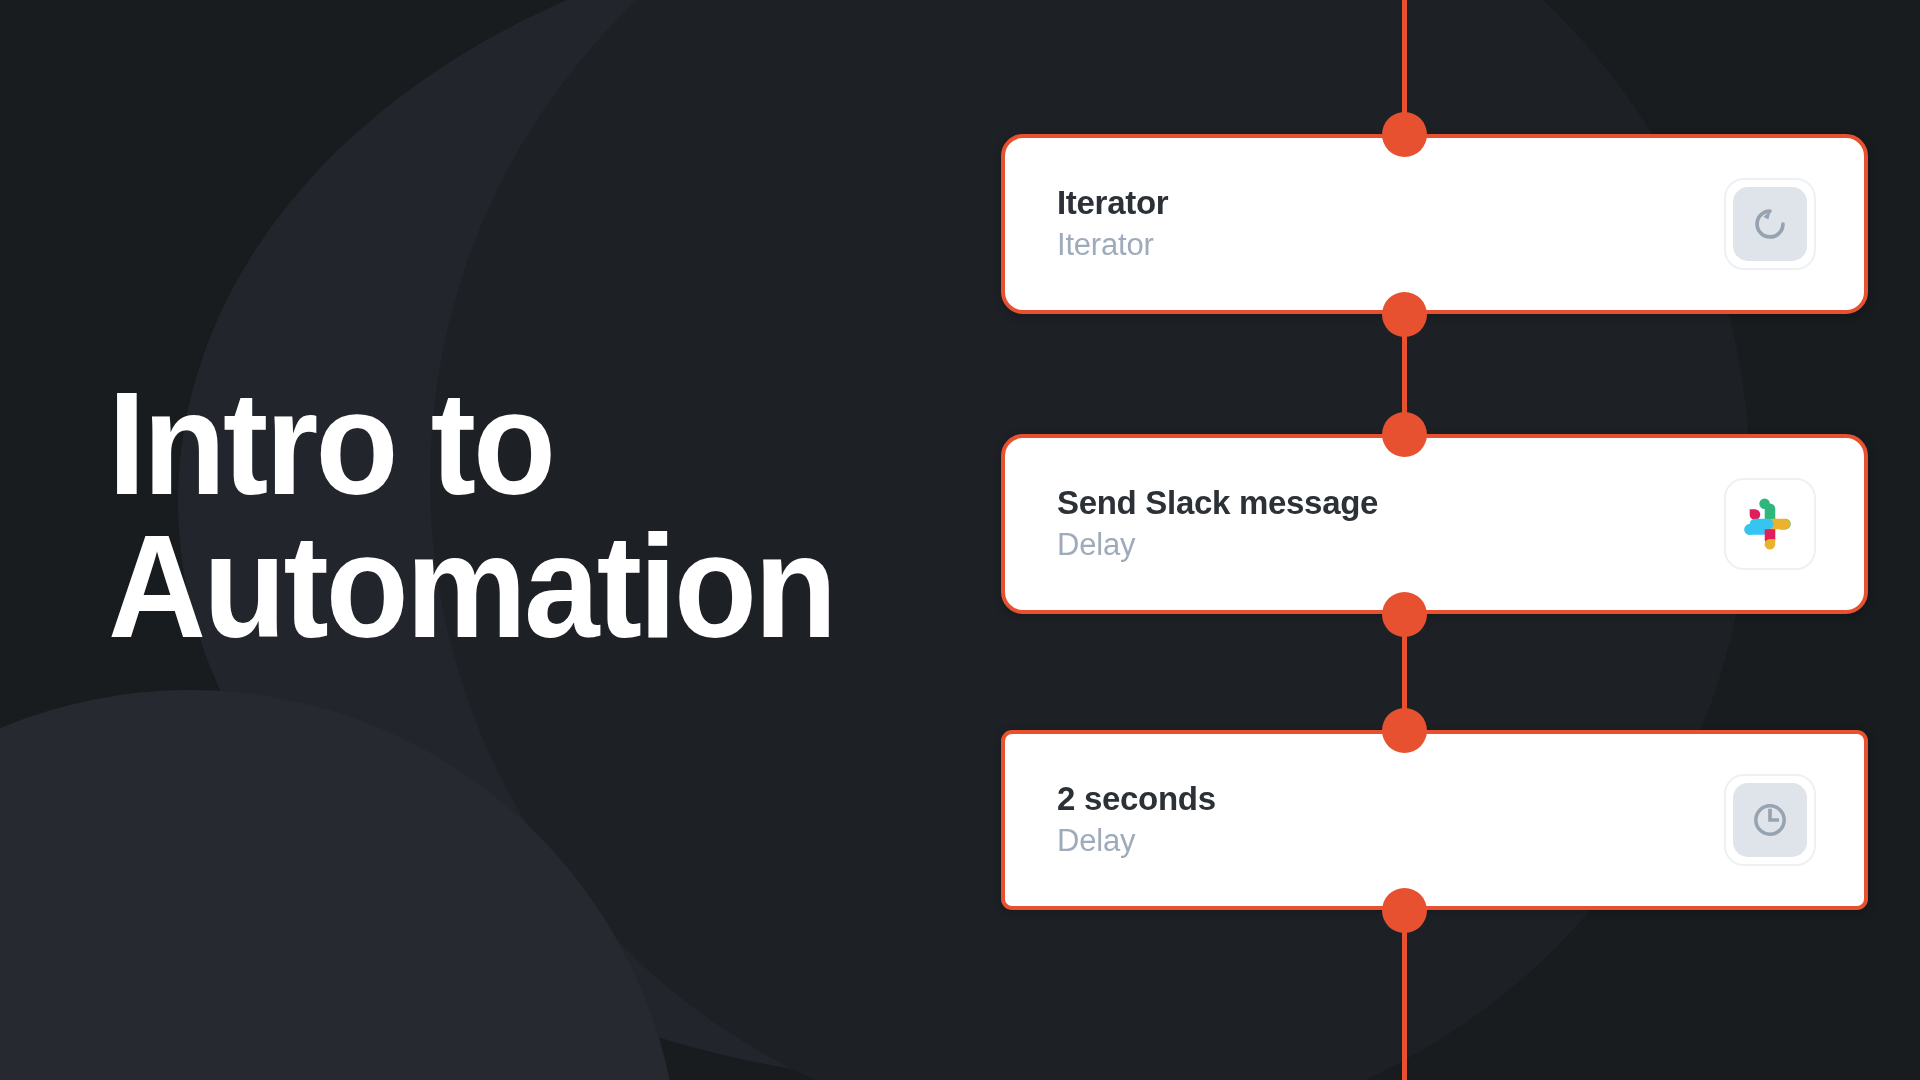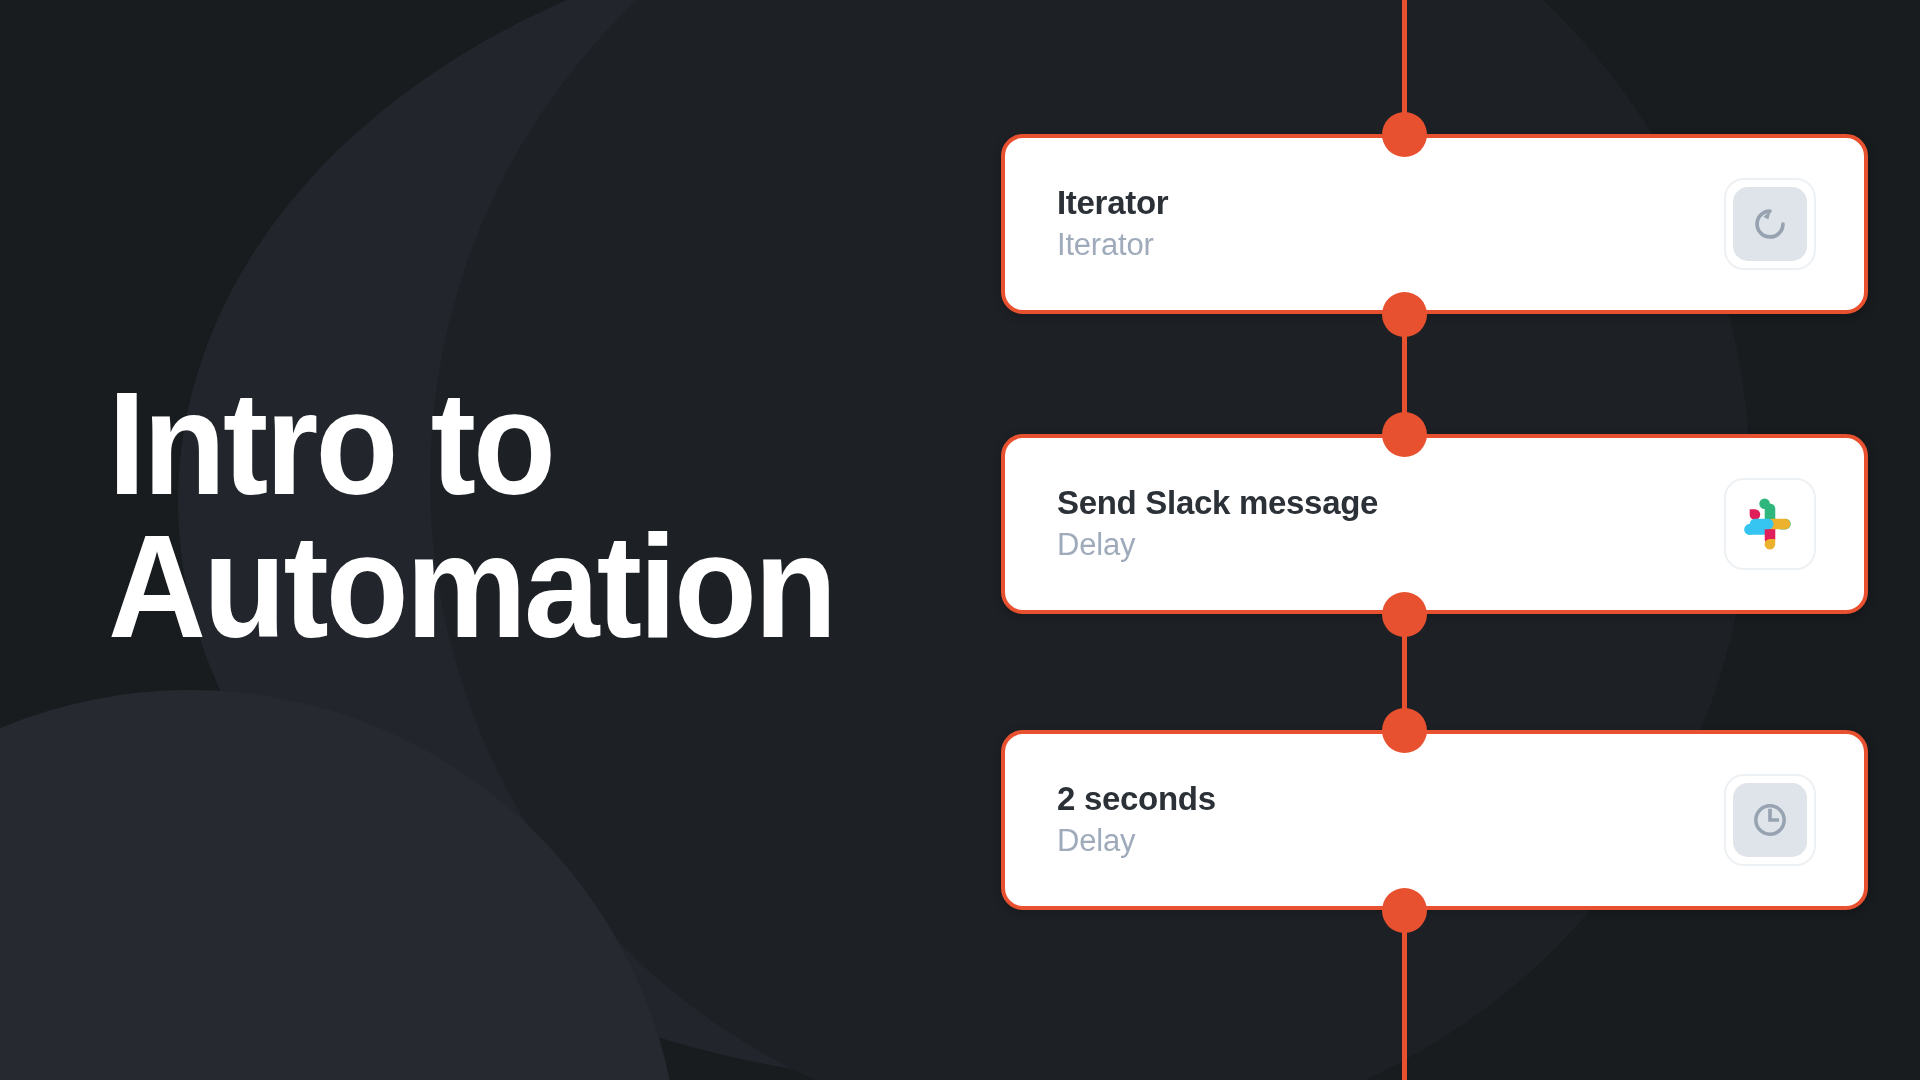--- a/index.html
+++ b/index.html
@@ -95,21 +95,21 @@
     border-radius: 22px;
     box-sizing: border-box;
     display: flex;
     align-items: center;
     justify-content: space-between;
     padding: 0 48px 0 52px;
     box-shadow: 0 2px 10px rgba(0,0,0,0.25);
   }
   .card-1 { top: 134px;  height: 180px; }
   .card-2 { top: 434px;  height: 180px; }
-  .card-3 { top: 730px;  height: 180px; }
+  .card-3 { top: 730px;  height: 180px; border-radius: 11px; }
 
   .card-text {
     display: flex;
     flex-direction: column;
     gap: 4px;
   }
   .card-title {
     font-family: "Liberation Sans", sans-serif;
     font-size: 33px;
     font-weight: 700;

